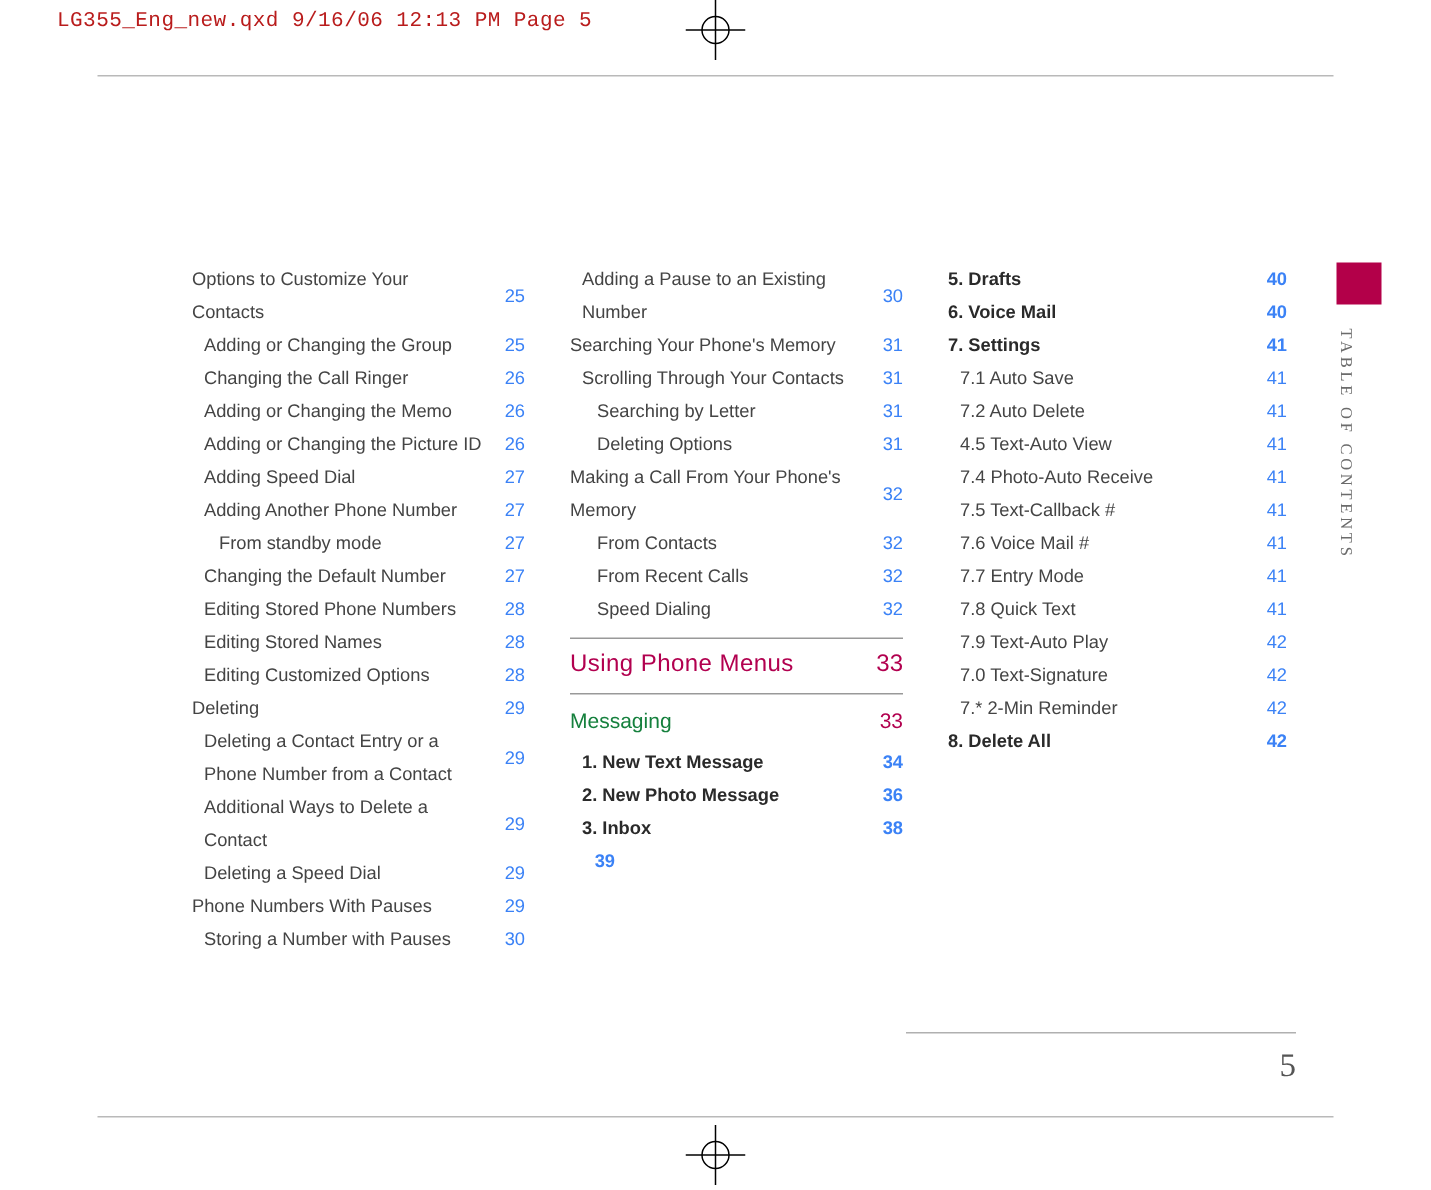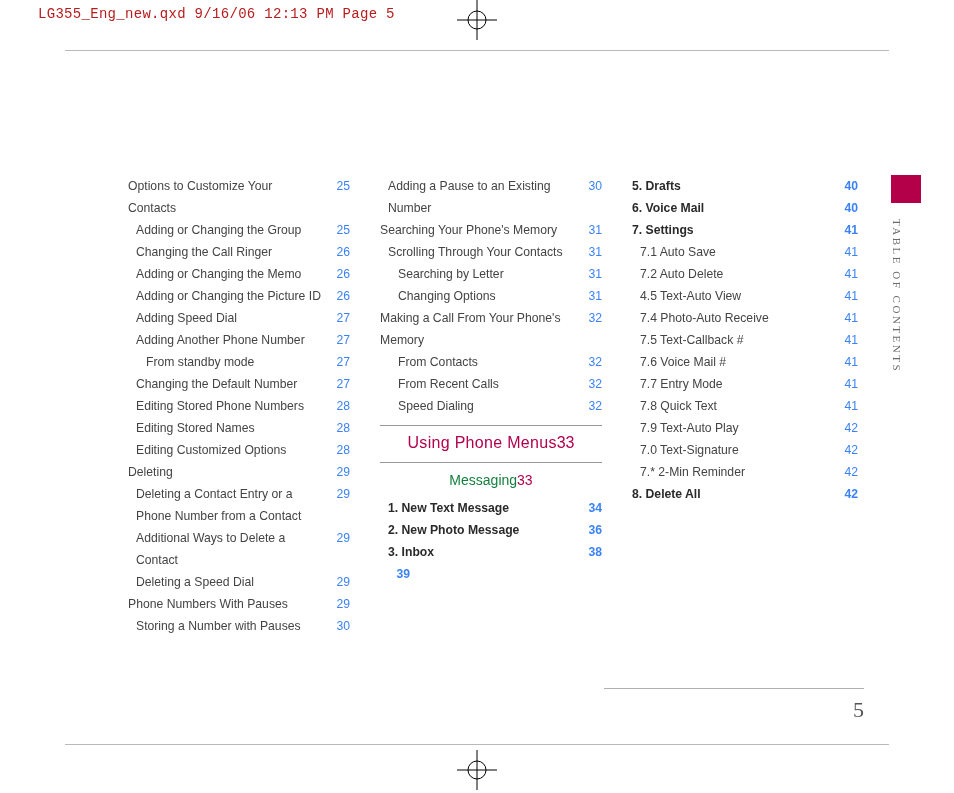--- a/index.html
+++ b/index.html
@@ -42,31 +42,31 @@
     display:flex;gap:30px;
   }
   .col{
     width:222px;
     font-size:12.2px;
     line-height:22px;
   }
   .col3{width:226px}
   .row{
     display:flex;justify-content:space-between;
-    align-items:flex-start;
+    align-items:center;
   }
   .row .t{flex:1;padding-right:6px}
   .row .p{min-width:22px;text-align:right;color:#3b82f6}
   .lvl1{padding-left:0}
   .lvl2{padding-left:8px}
   .lvl3{padding-left:18px}
   .bold{font-weight:700;color:#2a2a2a}
   .rule{border-top:1px solid #999;margin:8px 0 6px 0}
   .sect{color:#b2004f;font-size:16px;font-weight:400;letter-spacing:0.3px}
-  .sect-row{display:flex;justify-content:center;align-items:baseline;margin-bottom:6px}
+  .sect-row{display:flex;justify-content:space-between;align-items:baseline;margin-bottom:6px}
   .sect-row .p{color:#b2004f;font-size:16px}
   .sub{color:#15803d;font-size:14px}
 
   
   .rail{
     position:absolute;top:175px;right:33px;width:30px;
   }
   .rail-pink{
     width:30px;height:28px;background:#b30049;
   }
@@ -198,21 +198,21 @@
       </div>
       <div class="row lvl2">
         <span class="t">Scrolling Through Your Contacts</span>
         <span class="p">31</span>
       </div>
       <div class="row lvl3">
         <span class="t">Searching by Letter</span>
         <span class="p">31</span>
       </div>
       <div class="row lvl3">
-        <span class="t">Changing Options</span>
+        <span class="t">Deleting Options</span>
         <span class="p">31</span>
       </div>
       <div class="row lvl1">
         <span class="t">Making a Call From Your Phone's Memory</span>
         <span class="p">32</span>
       </div>
       <div class="row lvl3">
         <span class="t">From Contacts</span>
         <span class="p">32</span>
       </div>

